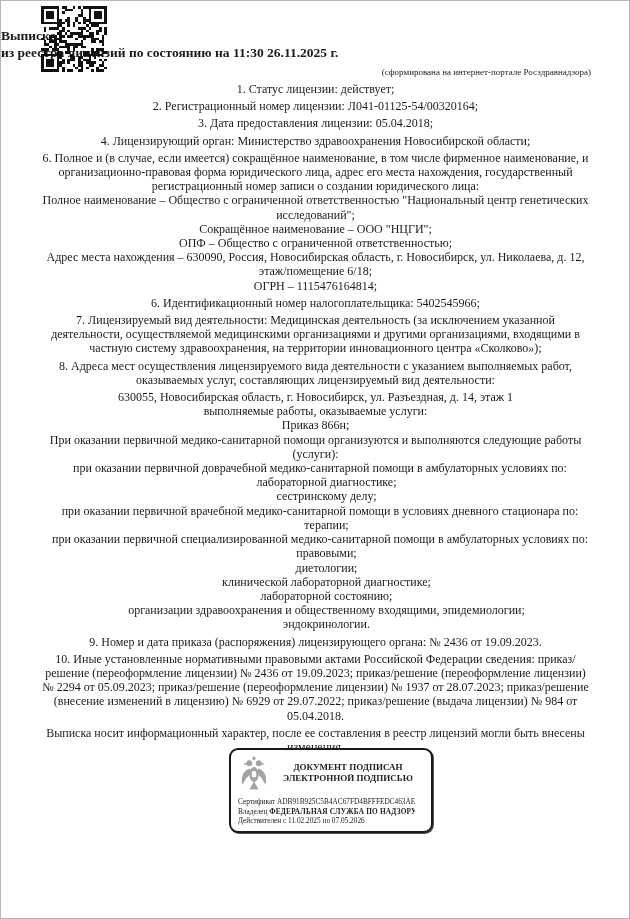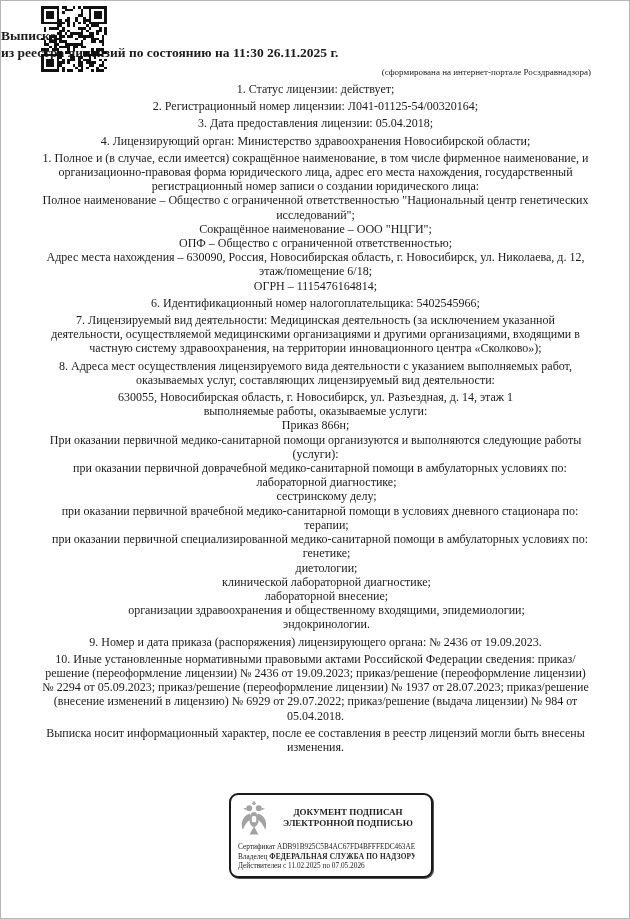--- a/index.html
+++ b/index.html
@@ -15,21 +15,21 @@
   .doc-title   { font-size:13.5px; font-weight:bold; line-height:17px; }
   .doc-subtitle{ font-size:13.5px; font-weight:bold; line-height:18px; }
   .doc-note { text-align:right; margin:5px 38px 0 0; font-size:9px; color:#222; }
   .doc-body { margin:5px 37px 0 38px; font-size:12px; line-height:14.2px; text-align:center; }
   .line { }
   .item { margin-top:3px; }
   .plain { }
   .hang1 { text-indent:9px; }
   .ind2 { padding-left:22px; }
   .stamp {
-    position:absolute; left:228px; top:792px; width:204px; height:85px;
+    position:absolute; left:228px; top:747px; width:204px; height:85px;
     background:#fff; border:2px solid #1a1a1a; border-radius:9px;
     overflow:hidden; box-shadow:1px 1px 0 #555;
   }
   .stamp-head { display:flex; padding:5px 5px 0 5px; }
   .emblem { width:32px; height:38px; flex:none; margin-left:2px; }
   .stamp-titles { flex:1; text-align:center; font-weight:bold; font-size:9px; line-height:11px; padding-top:7px; color:#222; }
   .stamp-small { margin:0 16px 0 7px; font-size:7.3px; line-height:9.5px; white-space:nowrap; overflow:hidden; color:#222; }
   .stamp-cert { margin-top:4px; }
   .stamp-owner b { letter-spacing:.2px; }
 </style>
@@ -358,43 +358,43 @@
     <div class="doc-title">Выписка</div>
     <div class="doc-subtitle">из реестра лицензий по состоянию на 11:30 26.11.2025 г.</div>
   </div>
   <div class="doc-note">(сформирована на интернет-портале Росздравнадзора)</div>
 
   <div class="doc-body">
       <div class="line item">1. Статус лицензии: действует;</div>
       <div class="line item">2. Регистрационный номер лицензии: Л041-01125-54/00320164;</div>
       <div class="line item">3. Дата предоставления лицензии: 05.04.2018;</div>
       <div class="line item">4. Лицензирующий орган: Министерство здравоохранения Новосибирской области;</div>
-      <div class="line item">1. Полное и (в случае, если имеется) сокращённое наименование, в том числе фирменное наименование, и организационно-правовая форма юридического лица, адрес его места нахождения, государственный регистрационный номер записи о создании юридического лица:</div>
+      <div class="line item">6. Полное и (в случае, если имеется) сокращённое наименование, в том числе фирменное наименование, и организационно-правовая форма юридического лица, адрес его места нахождения, государственный регистрационный номер записи о создании юридического лица:</div>
       <div class="line plain">Полное наименование – Общество с ограниченной ответственностью "Национальный центр генетических исследований";</div>
       <div class="line plain">Сокращённое наименование – ООО "НЦГИ";</div>
       <div class="line plain">ОПФ – Общество с ограниченной ответственностью;</div>
       <div class="line plain">Адрес места нахождения – 630090, Россия, Новосибирская область, г. Новосибирск, ул. Николаева, д. 12, этаж/помещение 6/18;</div>
       <div class="line plain">ОГРН – 1115476164814;</div>
       <div class="line item">6. Идентификационный номер налогоплательщика: 5402545966;</div>
       <div class="line item">7. Лицензируемый вид деятельности: Медицинская деятельность (за исключением указанной деятельности, осуществляемой медицинскими организациями и другими организациями, входящими в частную систему здравоохранения, на территории инновационного центра «Сколково»);</div>
       <div class="line item">8. Адреса мест осуществления лицензируемого вида деятельности с указанием выполняемых работ, оказываемых услуг, составляющих лицензируемый вид деятельности:</div>
       <div class="line item">630055, Новосибирская область, г. Новосибирск, ул. Разъездная, д. 14, этаж 1</div>
       <div class="line plain">выполняемые работы, оказываемые услуги:</div>
       <div class="line plain">Приказ 866н;</div>
       <div class="line plain">При оказании первичной медико-санитарной помощи организуются и выполняются следующие работы (услуги):</div>
       <div class="line hang1">при оказании первичной доврачебной медико-санитарной помощи в амбулаторных условиях по:</div>
       <div class="line ind2">лабораторной диагностике;</div>
       <div class="line ind2">сестринскому делу;</div>
       <div class="line hang1">при оказании первичной врачебной медико-санитарной помощи в условиях дневного стационара по:</div>
       <div class="line ind2">терапии;</div>
       <div class="line hang1">при оказании первичной специализированной медико-санитарной помощи в амбулаторных условиях по:</div>
-      <div class="line ind2">генетике;</div>
+      <div class="line ind2">правовыми;</div>
       <div class="line ind2">диетологии;</div>
       <div class="line ind2">клинической лабораторной диагностике;</div>
-      <div class="line ind2">лабораторной внесение;</div>
+      <div class="line ind2">лабораторной состоянию;</div>
       <div class="line ind2">организации здравоохранения и общественному входящими, эпидемиологии;</div>
       <div class="line ind2">эндокринологии.</div>
       <div class="line item">9. Номер и дата приказа (распоряжения) лицензирующего органа: № 2436 от 19.09.2023.</div>
       <div class="line item">10. Иные установленные нормативными правовыми актами Российской Федерации сведения: приказ/решение (переоформление лицензии) № 2436 от 19.09.2023; приказ/решение (переоформление лицензии) № 2294 от 05.09.2023; приказ/решение (переоформление лицензии) № 1937 от 28.07.2023; приказ/решение (внесение изменений в лицензию) № 6929 от 29.07.2022; приказ/решение (выдача лицензии) № 984 от 05.04.2018.</div>
       <div class="line item">Выписка носит информационный характер, после ее составления в реестр лицензий могли быть внесены изменения.</div>
     </div>
 
   <div class="stamp">
     <div class="stamp-head">
       <svg class="emblem" viewBox="0 0 36 44" xmlns="http://www.w3.org/2000/svg" fill="#a3a3a3">

